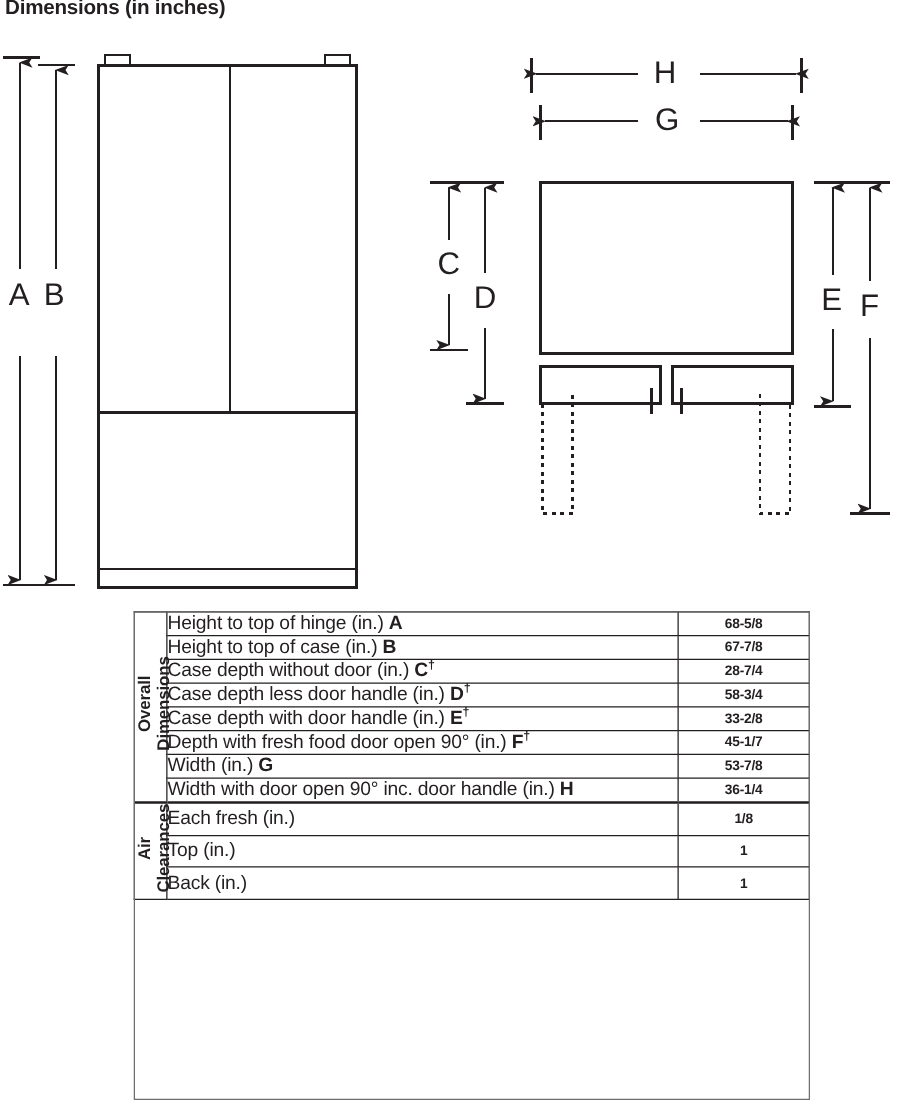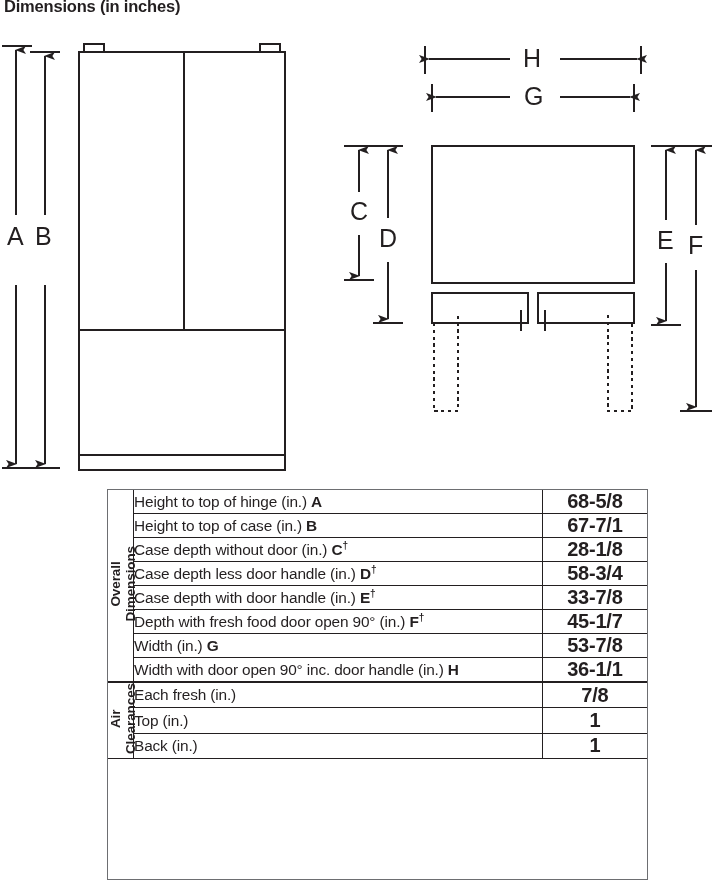--- a/index.html
+++ b/index.html
@@ -67,21 +67,21 @@
     font-size:15.4px;
     padding:6px 0 7px 10px;
     color:#231f20;
     letter-spacing:-0.15px;
     white-space:nowrap;
     margin-left:11px;
   }
   .lbl b{font-weight:bold;}
   .lbl sup{font-size:10px;vertical-align:super;line-height:0;}
   .val{
-    font-size:20px;font-weight:bold;text-align:center;
+    font-size:11px;font-weight:bold;text-align:center;
     padding:6px 0 7px 0;color:#231f20;letter-spacing:-0.2px;
   }
   tr.secstart td{border-top:2.6px solid #231f20;}
   .outerframe{
     position:absolute;left:107px;top:489px;
     width:541px;height:391px;
     border:1.6px solid #6d6e71;
     box-sizing:border-box;
     pointer-events:none;
   }
@@ -217,51 +217,51 @@
       </colgroup>
       <tbody>
           <tr>
             <td class="rowlabel-cell" rowspan="8"><span class="rot">Overall
 Dimensions</span></td>
             <td class="lbl">Height to top of hinge (in.) <b>A</b></td>
             <td class="val">68-5/8</td>
           </tr>
           <tr>
             <td class="lbl">Height to top of case (in.) <b>B</b></td>
-            <td class="val">67-7/1</td>
+            <td class="val">67-7/8</td>
           </tr>
           <tr>
             <td class="lbl">Case depth without door (in.) <b>C<sup>†</sup></b></td>
-            <td class="val">28-1/8</td>
+            <td class="val">28-7/4</td>
           </tr>
           <tr>
             <td class="lbl">Case depth less door handle (in.) <b>D<sup>†</sup></b></td>
             <td class="val">58-3/4</td>
           </tr>
           <tr>
             <td class="lbl">Case depth with door handle (in.) <b>E<sup>†</sup></b></td>
-            <td class="val">33-7/8</td>
+            <td class="val">33-2/8</td>
           </tr>
           <tr>
             <td class="lbl">Depth with fresh food door open 90° (in.) <b>F<sup>†</sup></b></td>
             <td class="val">45-1/7</td>
           </tr>
           <tr>
             <td class="lbl">Width (in.) <b>G</b></td>
             <td class="val">53-7/8</td>
           </tr>
           <tr>
             <td class="lbl">Width with door open 90° inc. door handle (in.) <b>H</b></td>
-            <td class="val">36-1/1</td>
+            <td class="val">36-1/4</td>
           </tr>
           <tr class="secstart">
             <td class="rowlabel-cell" rowspan="3"><span class="rot">Air
 Clearances</span></td>
             <td class="lbl">Each fresh (in.)</td>
-            <td class="val">7/8</td>
+            <td class="val">1/8</td>
           </tr>
           <tr>
             <td class="lbl">Top (in.)</td>
             <td class="val">1</td>
           </tr>
           <tr>
             <td class="lbl">Back (in.)</td>
             <td class="val">1</td>
           </tr>
         </tbody>

